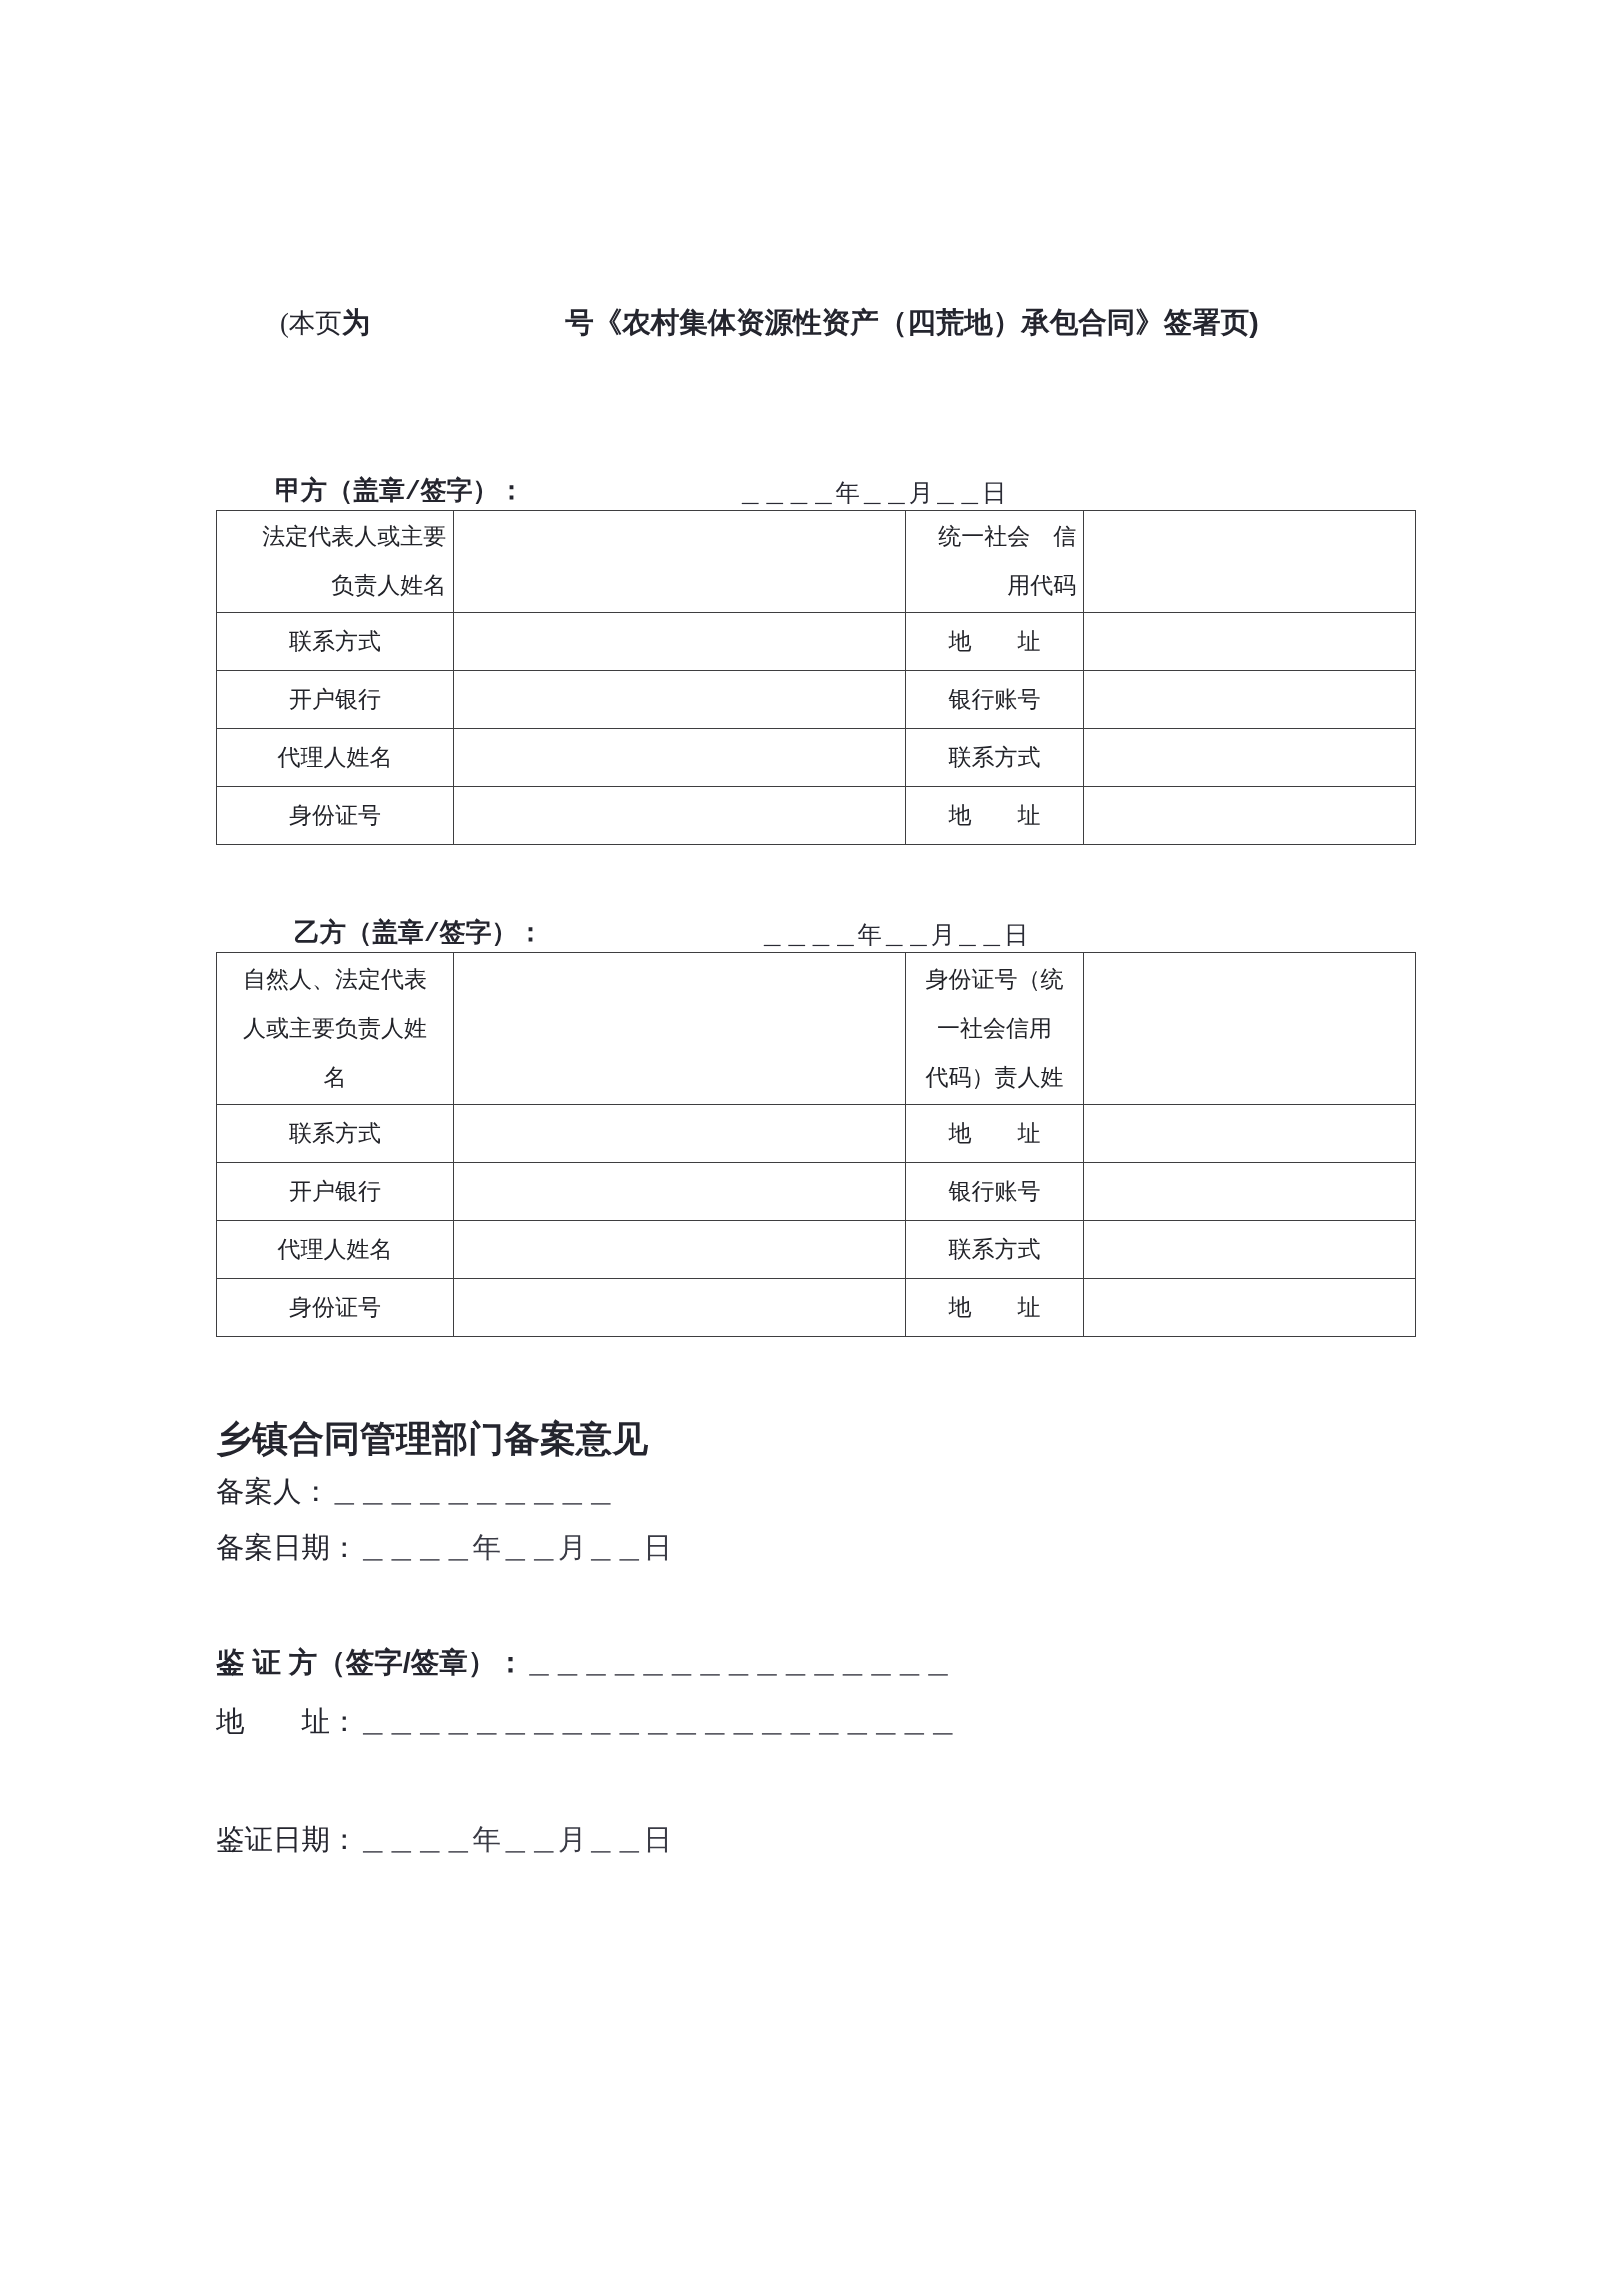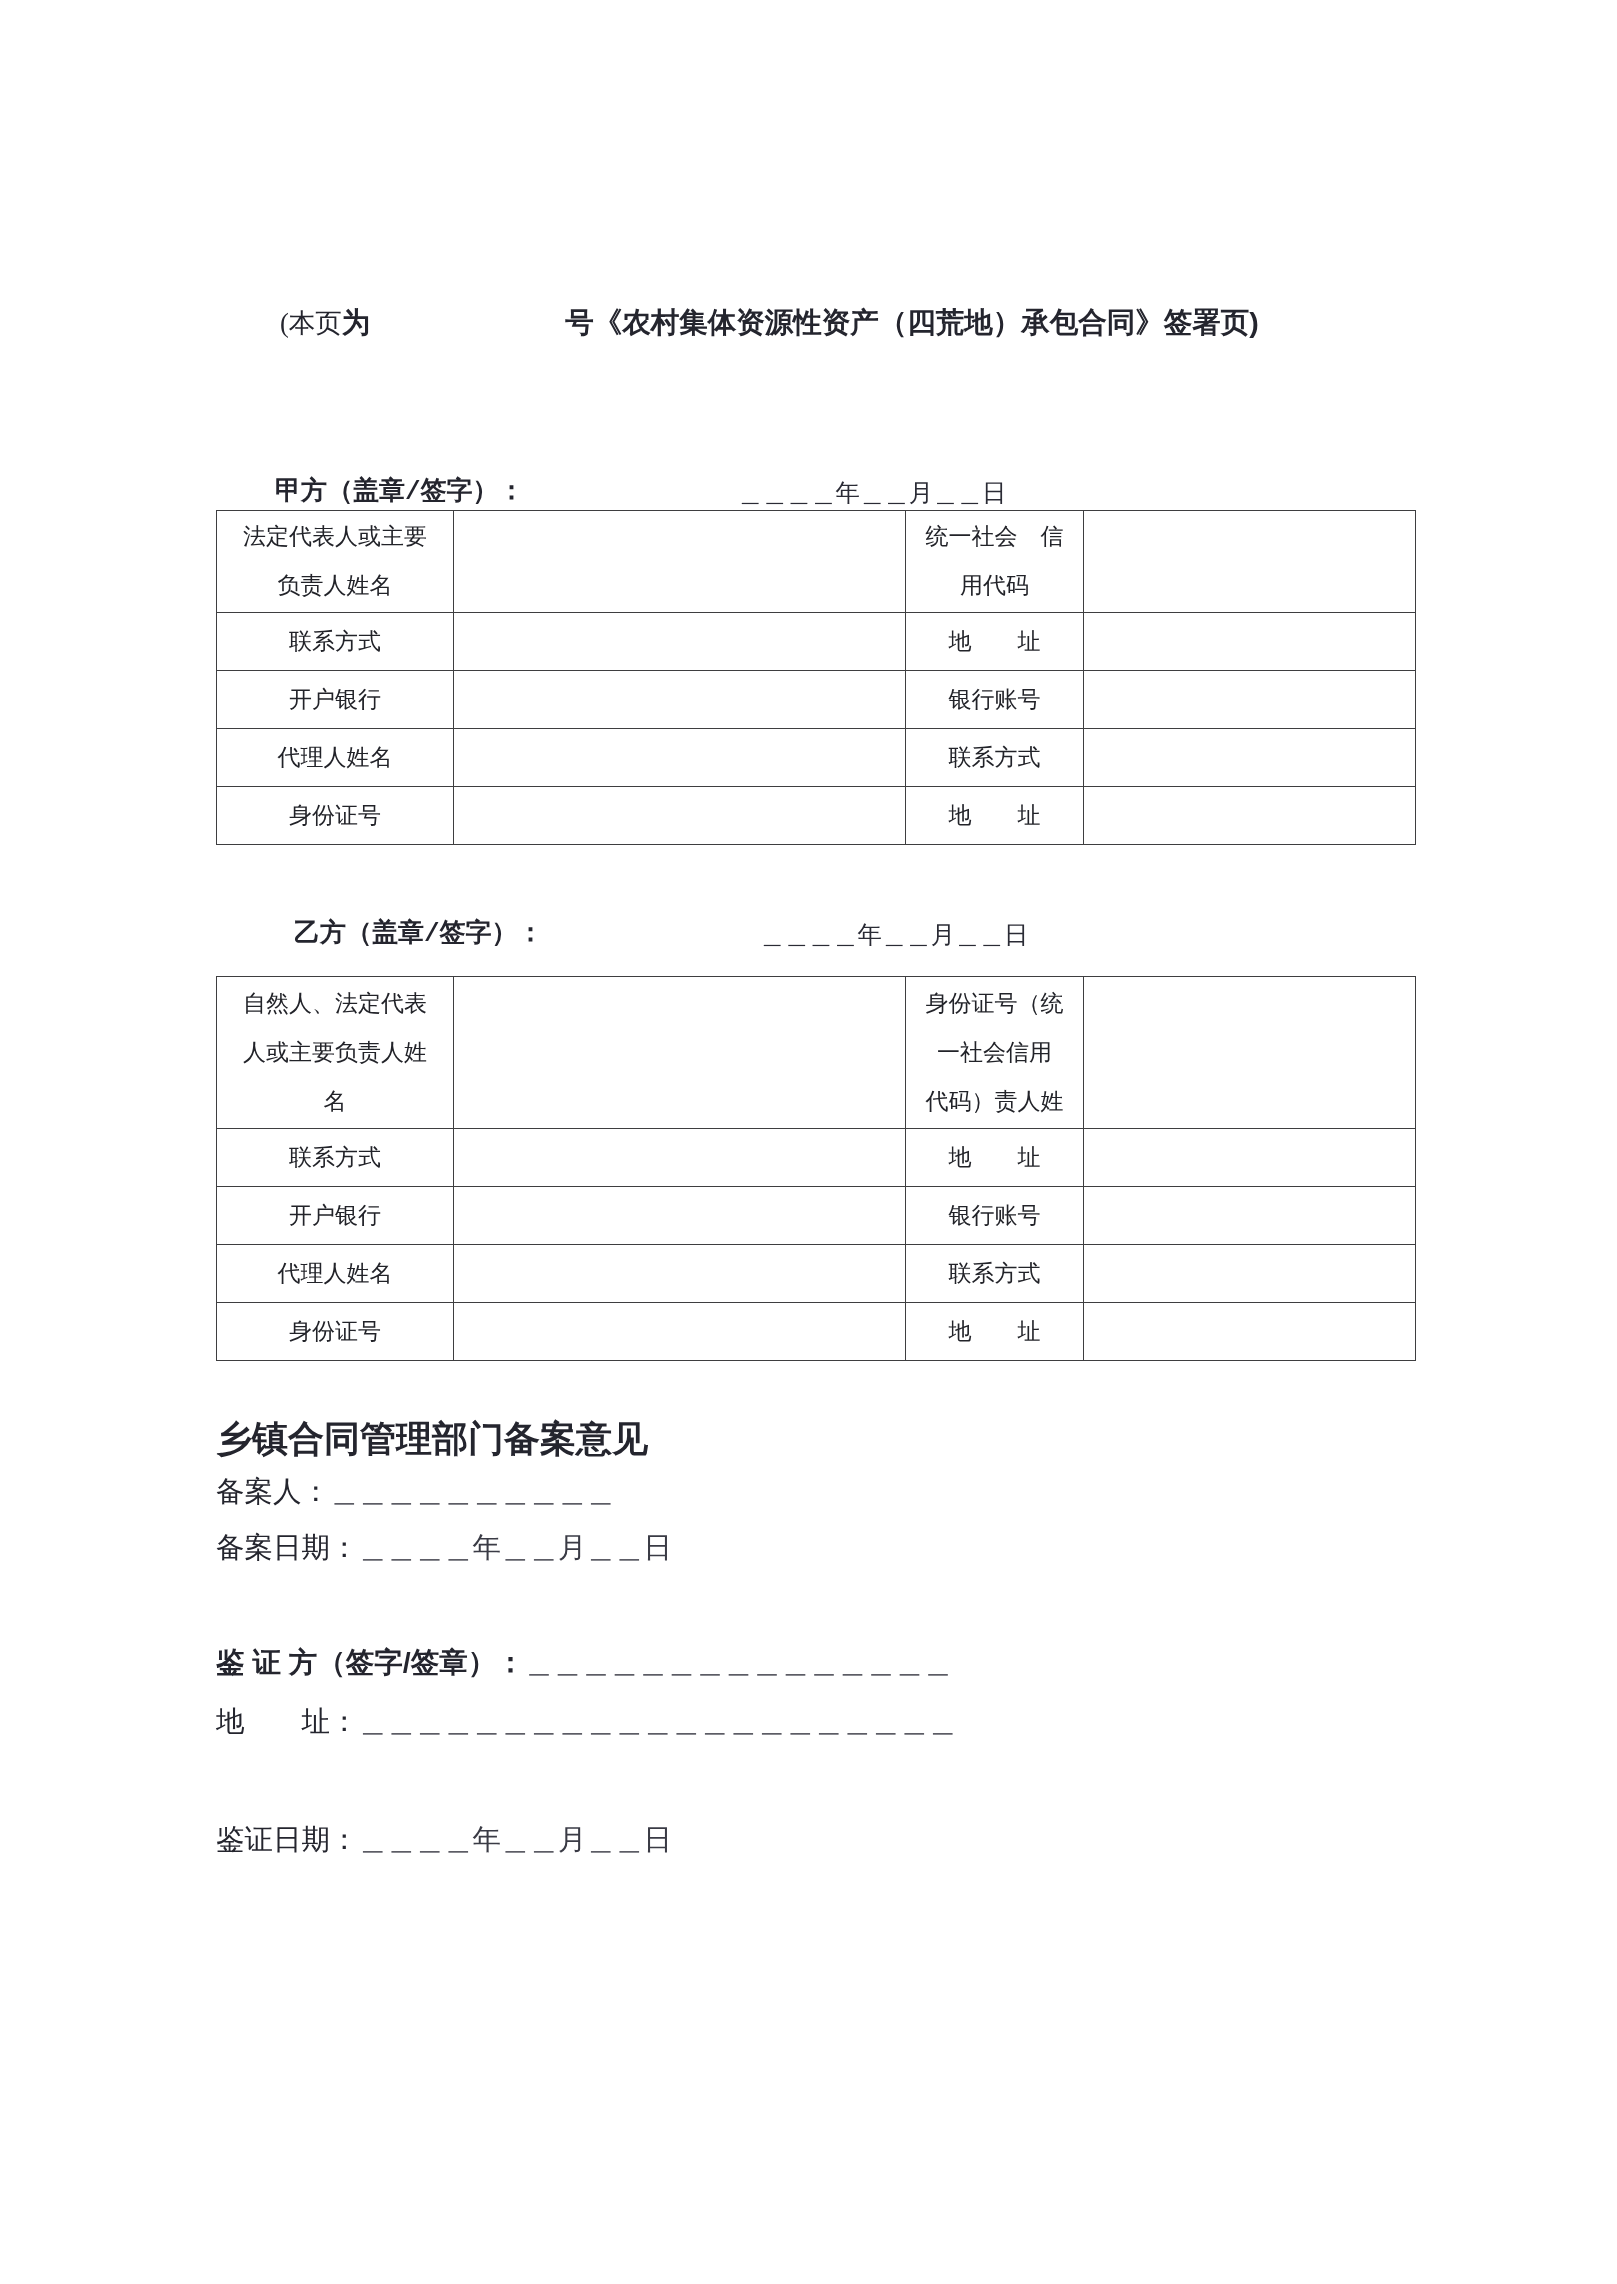--- a/index.html
+++ b/index.html
@@ -19,21 +19,21 @@
   .ph-label{position:absolute;font-size:26px;font-weight:700;line-height:35px;white-space:nowrap;font-family:Liberation Mono, monospace;}
   .ph-date{position:absolute;font-size:24.4px;font-weight:400;line-height:35px;white-space:nowrap;color:#2a2b35;}
   
   table.grid{position:absolute;left:216px;width:1199px;border-collapse:collapse;table-layout:fixed;}
   table.grid td{border:1.4px solid #3e3e40;font-size:23px;vertical-align:middle;padding:1.4px 6.8px;}
   td.lbl{text-align:center;white-space:pre-line;color:#222329;}
   td.val{background:#fff;}
   tr.h1{height:58px;}
   tr.h2l{height:97px;}
   tr.h3l{height:152px;}
-  tr.h2l td.lbl{line-height:49px;}
+  tr.h2l td.lbl{line-height:49px;text-align:right;}
   tr.h3l td.lbl{line-height:49px;}
   
   .line{position:absolute;left:216px;font-size:28.5px;line-height:37px;white-space:nowrap;color:#24252e;}
   .line .lab{font-weight:400;text-align:right;}
   .line .lab-b{font-weight:700;}
   .blank{font-weight:400;letter-spacing:0;color:#3a3b45;}
   .sec-heading{font-weight:700;font-size:36px;}
 </style>
 </head>
 <body>
@@ -90,21 +90,21 @@
         <td class="val"></td>
       </tr>
     </tbody>
   </table>
 
   <div class="party-head" style="top:917px">
     <span class="ph-label" style="left:294px">乙方（盖章/签字）：</span>
     <span class="ph-date" style="left:760px">＿＿＿＿年＿＿月＿＿日</span>
   </div>
 
-  <table class="grid" style="top:976px">
+  <table class="grid" style="top:952px">
     <colgroup>
         <col style="width:237px">
         <col style="width:452px">
         <col style="width:178px">
         <col style="width:332px">
       </colgroup>
     <tbody>
       <tr class="h3l">
         <td class="lbl">自然人、法定代表
 人或主要负责人姓

